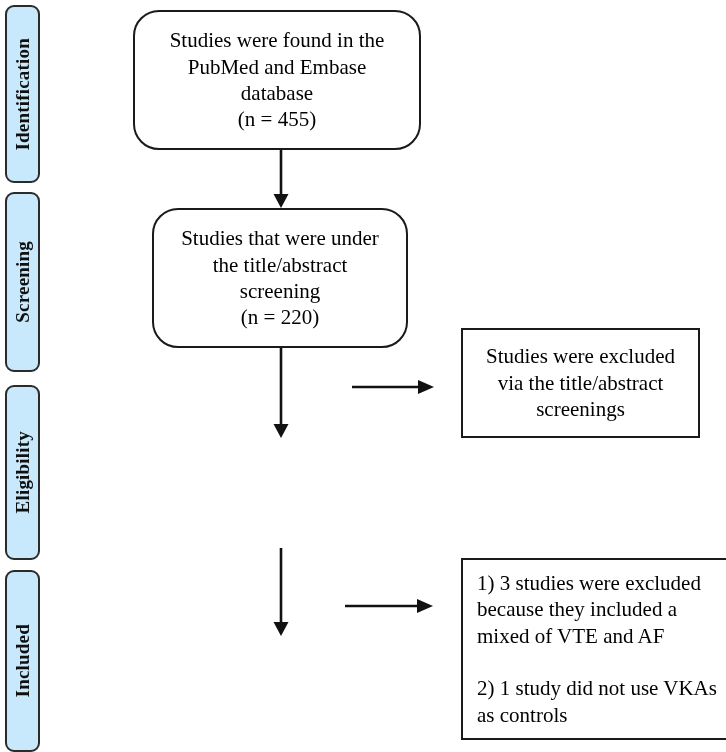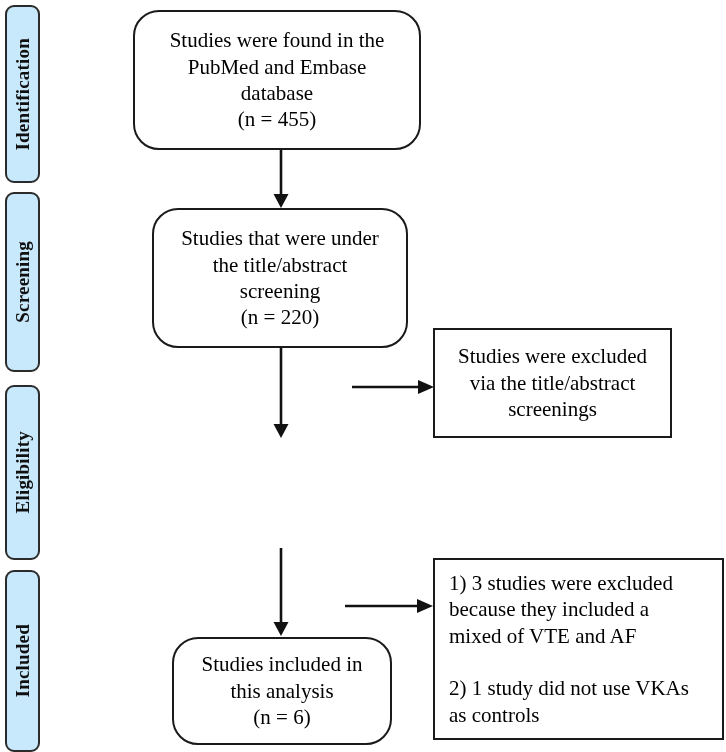--- a/index.html
+++ b/index.html
@@ -55,20 +55,21 @@
     display: flex;
     align-items: center;
     justify-content: center;
   }
   .node.rounded {
     border-radius: 26px;
   }
   .node.square {
     border-radius: 0;
     border-width: 2px;
+    margin-left: 28px;
   }
   .node-text {
     font-family: "Liberation Serif", "DejaVu Serif", serif;
     font-size: 21px;
     line-height: 1.26;
     text-align: center;
     color: #000000;
     padding: 0 12px;
     white-space: pre-line;
   }
@@ -160,19 +161,14 @@
 
   <div class="node square align-left" style="left:433px; top:558px; width:291px; height:182px;">
     <div class="node-text">1) 3 studies were excluded
 because they included a
 mixed of VTE and AF
 
 2) 1 study did not use VKAs
 as controls</div>
   </div>
 
-  <div class="node rounded" style="left:172px; top:637px; width:220px; height:108px;">
-    <div class="node-text">Studies included in
-this analysis
-(n = 6)</div>
-  </div>
 
 </div>
 
 </body></html>

